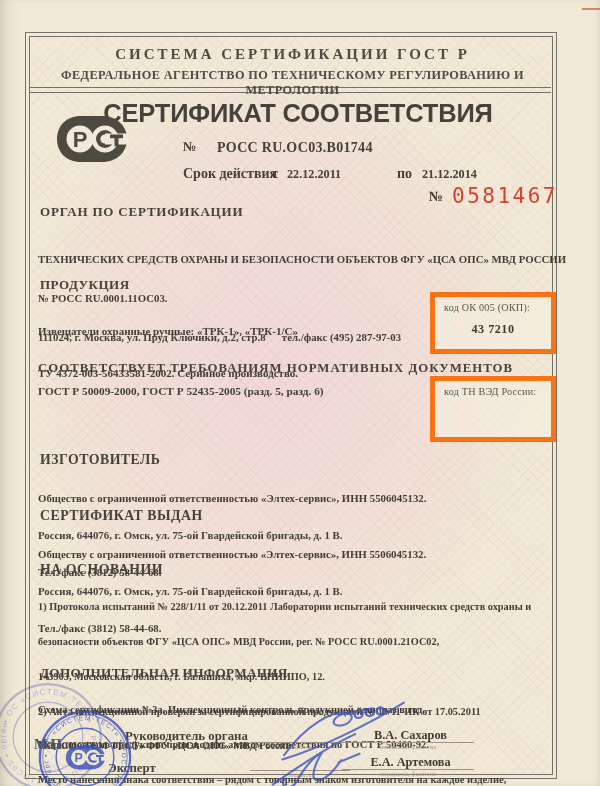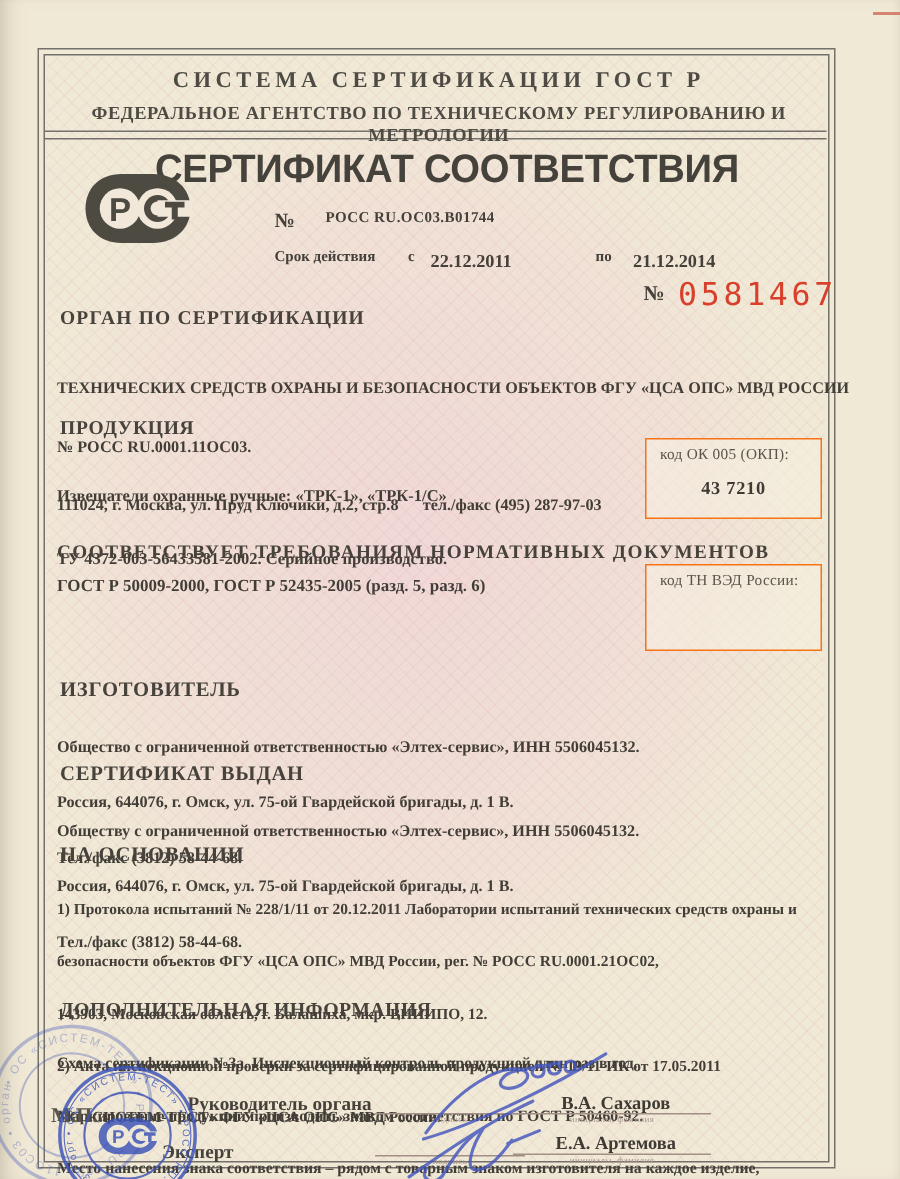--- a/index.html
+++ b/index.html
@@ -19,26 +19,26 @@
   .guilloche{position:absolute;left:31px;top:37px;width:519px;height:738px;pointer-events:none;
     background:
       repeating-linear-gradient(45deg, rgba(214,150,162,.10) 0 1px, rgba(0,0,0,0) 1px 7px),
       repeating-linear-gradient(-45deg, rgba(214,150,162,.10) 0 1px, rgba(0,0,0,0) 1px 7px),
       radial-gradient(ellipse 62% 52% at 47% 45%, rgba(240,205,214,.62), rgba(240,205,214,.28) 58%, rgba(240,205,214,0) 80%);}
   
   .hdr1{left:32px;top:46px;width:521px;text-align:center;font-weight:bold;font-size:15px;letter-spacing:3px;color:#4e4b44;}
   .hdr2{left:32px;top:68px;width:521px;text-align:center;font-weight:bold;font-size:12.3px;letter-spacing:.4px;color:#4e4b44;}
   .doc-title{left:32px;top:99px;width:532px;text-align:center;
     font-family:"Liberation Sans","DejaVu Sans",sans-serif;font-weight:bold;font-size:25.5px;letter-spacing:-.2px;color:#45423c;transform:scaleY(1.04);}
-  .num-row{font-size:10px;font-weight:bold;color:#45413a;}
+  .num-row{font-size:14px;font-weight:bold;color:#45413a;}
   .red-num{font-family:"DejaVu Sans Mono","Liberation Mono",monospace;font-size:21px;letter-spacing:2.5px;color:#d8402c;font-weight:500;}
   .sec-h{font-weight:bold;color:#47433c;white-space:nowrap;}
   .lines{font-weight:bold;color:#423e37;white-space:pre-wrap;}
   .lines div{white-space:pre-wrap;}
-  .code-box{position:absolute;border:1px solid #f97316;background:rgba(246,241,226,.55);}
+  .code-box{position:absolute;border:5px solid #f97316;background:rgba(246,241,226,.55);}
   .code-box .lbl{font-size:10.2px;color:#5a554b;padding:5px 0 0 9px;letter-spacing:.2px;}
   .code-box .val{font-size:12.2px;font-weight:bold;color:#3f3b34;text-align:center;margin-top:9px;letter-spacing:.5px;}
   .cap{font-size:6px;color:#a8958d;text-align:center;letter-spacing:.3px;}
   .sig-line{border-bottom:1px solid #a29086;height:0;}
   .role{font-size:12.8px;font-weight:bold;color:#46423b;}
   .person{font-size:12.3px;font-weight:bold;color:#3f3b34;text-align:center;}
   .seal-mark{font-size:14px;font-weight:bold;color:#5a564e;}
   .stamp{opacity:.82;}
   .stamp-faint{opacity:.34;transform:rotate(18deg);}
   .artifact-red{position:absolute;left:582px;top:8px;width:18px;height:2px;background:#cf6a55;opacity:.8;}

